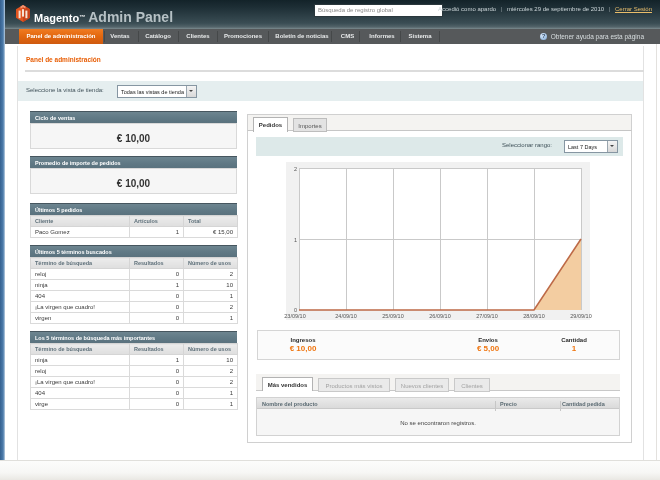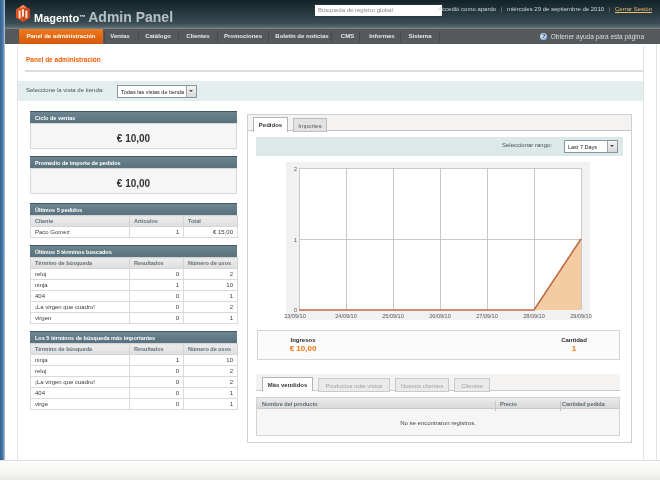--- a/index.html
+++ b/index.html
@@ -278,20 +278,24 @@
       <text x="248" y="156" text-anchor="middle">28/09/10</text>
       <text x="295" y="156" text-anchor="middle">29/09/10</text>
     </g>
   </svg>
 
   <div class="abs" id="totals">
     <div class="tcol" style="left:0;">
       <div class="lb">Ingresos</div>
       <div class="vl">€ 10,00</div>
     </div>
+    <div class="tcol" style="left:175px;width:110px;">
+      <div class="lb">Envíos</div>
+      <div class="vl">€ 5,00</div>
+    </div>
     <div class="tcol" style="left:271px;">
       <div class="lb">Cantidad</div>
       <div class="vl">1</div>
     </div>
   </div>
 
   <div class="abs" id="btabstrip"></div>
   <div class="tab" id="bt1">Más vendidos</div>
   <div class="tab dtab" id="bt2">Productos más vistos</div>
   <div class="tab dtab" id="bt3">Nuevos clientes</div>

